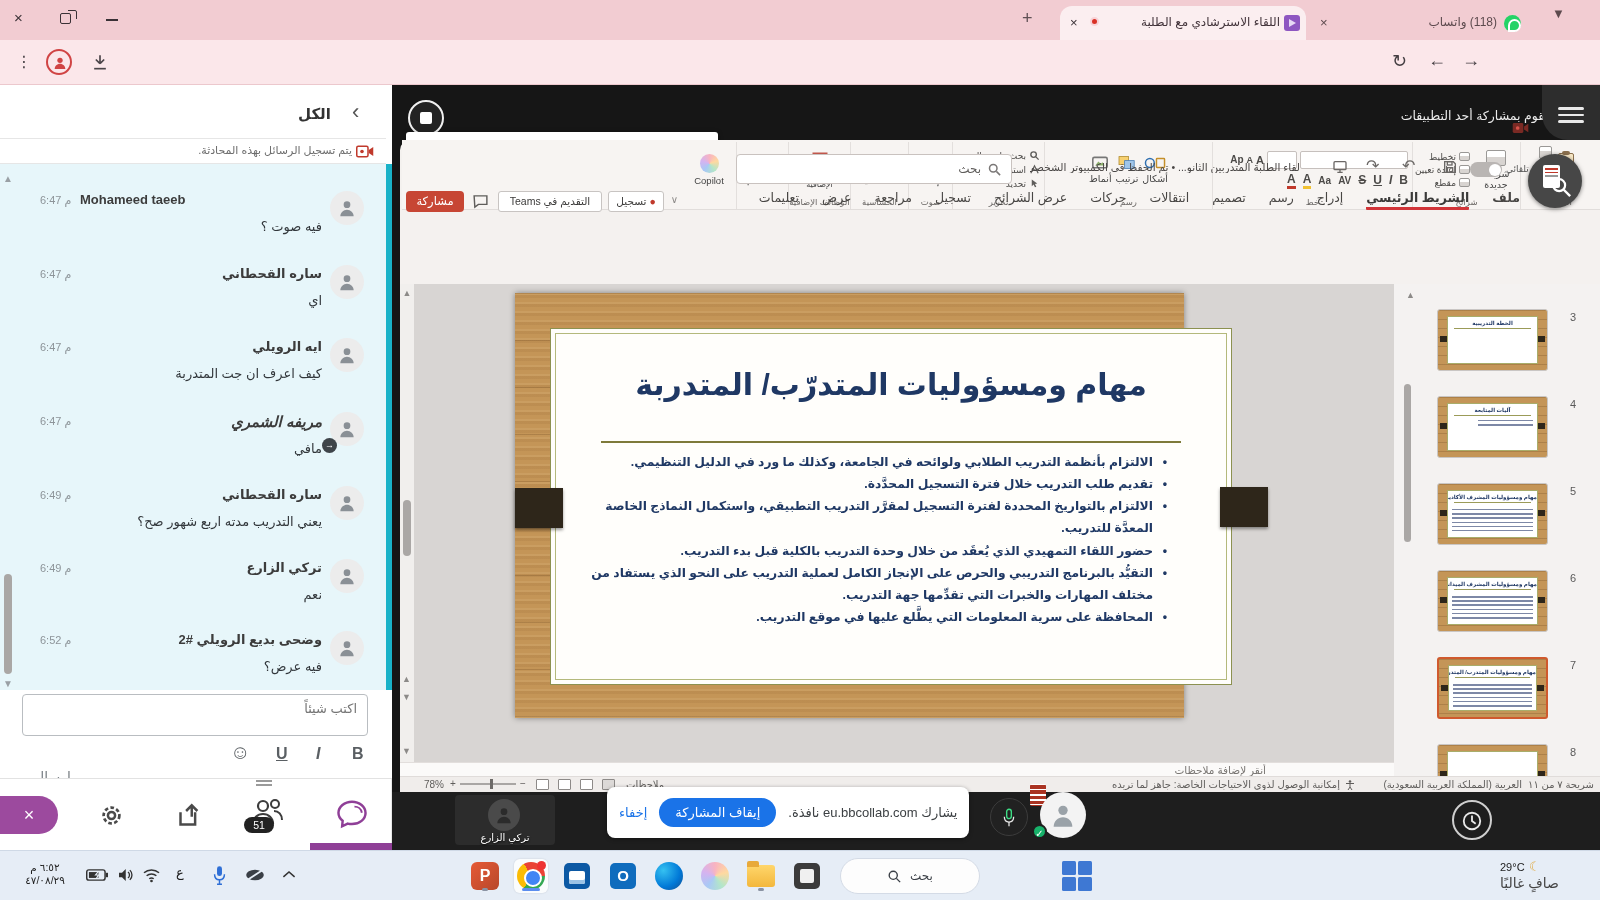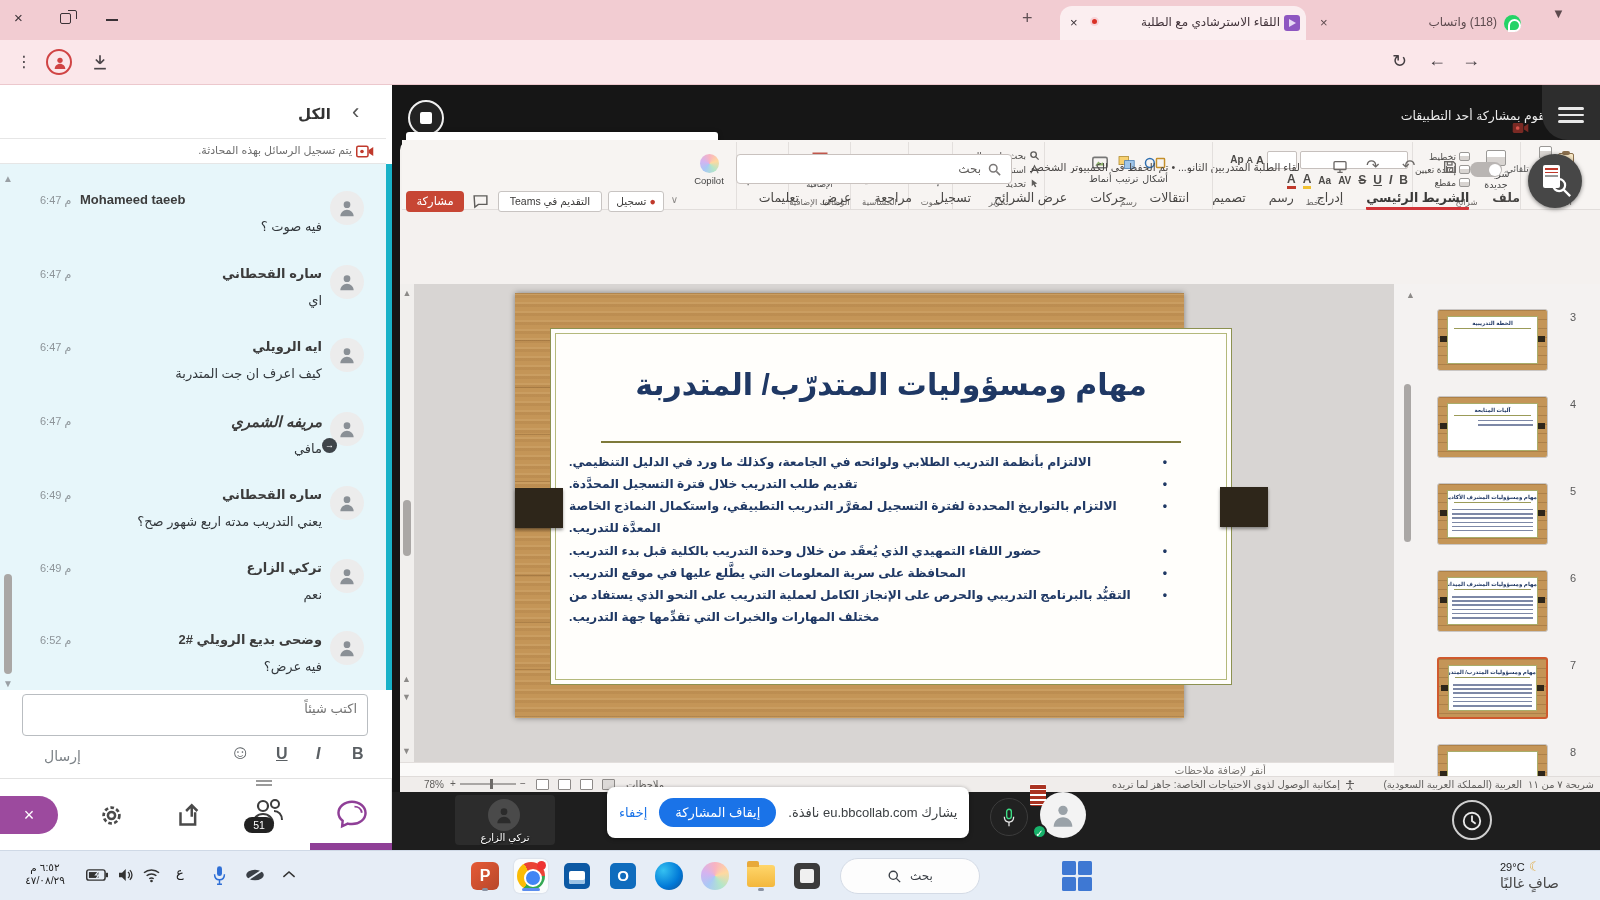--- a/index.html
+++ b/index.html
@@ -92,21 +92,21 @@
            background-color:#c49557;
            background-image:repeating-linear-gradient(180deg, rgba(90,55,20,.22) 0 1px, transparent 1px 47px),
                             repeating-linear-gradient(180deg, rgba(255,231,185,.10) 0 2px, rgba(135,88,40,.12) 2px 5px, transparent 5px 9px);
            box-shadow:0 0 6px rgba(0,0,0,.4); }
   #whitebox { left:35px; top:35px; width:682px; height:357px; background:#fffefb; border:1px solid #8c9150;
               box-shadow:inset 0 0 0 4px #fffefb, inset 0 0 0 5px #b4b97c; }
   .sidetab { width:48px; height:40px; background:#2e261a; box-shadow:0 2px 3px rgba(0,0,0,.4); }
   .slide-title { font-size:30px; font-weight:bold; color:#1f3864; text-align:center; }
   .sep { height:2px; background:#7e7a3a; }
   .bullets { font-size:12.3px; font-weight:bold; color:#1f3864; line-height:1.8; }
-  .bullets div { position:relative; padding-right:16px; text-align:left; }
+  .bullets div { position:relative; padding-right:16px; text-align:right; }
   .bullets div::before { content:"•"; position:absolute; right:2px; top:0; }
   .vsb { background:#f1efed; }
   .vsb-thumb { background:#aaa7a5; border-radius:4px; }
   .scroll-glyph { color:#8c8a88; font-size:9px; line-height:10px; text-align:center; }
 
   
   #thumbs { left:1394px; top:284px; width:206px; height:492px; background:#f4f2f1; }
   .thumb { left:43px; width:111px; height:62px; border:1px solid #c9c6c4; border-radius:3px;
            background-color:#c49557;
            background-image:repeating-linear-gradient(180deg, rgba(90,55,20,.22) 0 1px, transparent 1px 9px); }
@@ -340,21 +340,21 @@
         <div class="abs msg-text" style="left:40px;top:495px;width:282px;text-align:right;">فيه عرض؟</div>
       </div>
     </div>
     <div class="abs teal-edge" style="left:386px;top:79px;width:6px;height:526px;"></div>
 
     <textarea class="abs chat-input" style="left: 22px; top: 609px;" placeholder="اكتب شيئاً"></textarea>
     <div class="abs fmt" style="left:352px;top:660px;">B</div>
     <div class="abs fmt" style="left:316px;top:660px;font-style:italic;">I</div>
     <div class="abs fmt" style="left:276px;top:660px;text-decoration:underline;">U</div>
     <div class="abs" style="left:230px;top:656px;font-size:20px;color:#5a5f63;">☺</div>
-    <div class="abs send" style="left:34px;top:663px;margin-left:10px;">إرسال</div>
+    <div class="abs send" style="left:34px;top:684px;">إرسال</div>
 
     <div class="abs" style="left:0;top:693px;width:392px;height:72px;background:#fff;border-top:1px solid #e2e2e2;">
       <div class="abs" style="left:256px;top:1px;width:16px;height:6px;border-top:2px solid #9a9a9a;border-bottom:2px solid #9a9a9a;"></div>
       <div class="abs pill-x" style="left:0;top:17px;width:58px;height:38px;font-size:18px;text-align:center;line-height:38px;">×</div>
       <svg class="abs" style="left:98px;top:23px;" width="27" height="27" viewBox="0 0 24 24">
           <circle cx="12" cy="12" r="7" fill="none" stroke="#4a4a4a" stroke-width="2.4" stroke-dasharray="3.2 2.1"></circle>
           <circle cx="12" cy="12" r="3.2" fill="none" stroke="#4a4a4a" stroke-width="2.2"></circle>
         </svg>
       <svg class="abs" style="left:176px;top:23px;" width="27" height="27" viewBox="0 0 24 24">
           <path d="M4 9v11h13V9" fill="none" stroke="#4a4a4a" stroke-width="2.2"></path>
@@ -664,22 +664,22 @@
 
       <div id="slide" class="abs">
         <div id="whitebox" class="abs">
           <div class="abs slide-title" style="left:40px;top:38px;width:600px;">مهام ومسؤوليات المتدرّب/ المتدربة</div>
           <div class="abs sep" style="left:50px;top:112px;width:580px;"></div>
           <div class="abs bullets" style="left:18px;top:122px;width:600px;">
             <div>الالتزام بأنظمة التدريب الطلابي ولوائحه في الجامعة، وكذلك ما ورد في الدليل التنظيمي.</div>
             <div>تقديم طلب التدريب خلال فترة التسجيل المحدَّدة.</div>
             <div>الالتزام بالتواريخ المحددة لفترة التسجيل لمقرَّر التدريب التطبيقي، واستكمال النماذج الخاصة المعدَّة للتدريب.</div>
             <div>حضور اللقاء التمهيدي الذي يُعقَد من خلال وحدة التدريب بالكلية قبل بدء التدريب.</div>
+            <div>التقيُّد بالبرنامج التدريبي والحرص على الإنجاز الكامل لعملية التدريب على النحو الذي يستفاد من مختلف المهارات والخبرات التي تقدِّمها جهة التدريب.</div>
             <div>المحافظة على سرية المعلومات التي يطَّلع عليها في موقع التدريب.</div>
-            <div>التقيُّد بالبرنامج التدريبي والحرص على الإنجاز الكامل لعملية التدريب على النحو الذي يستفاد من مختلف المهارات والخبرات التي تقدِّمها جهة التدريب.</div>
           </div>
         </div>
         <div class="abs sidetab" style="left:0;top:195px;"></div>
         <div class="abs sidetab" style="left:705px;top:194px;"></div>
       </div>
     </div>
 
     <div id="thumbs" class="abs" style="left:994px;top:144px;width:206px;height:492px;">
       <div class="abs scroll-glyph" style="left:12px;top:6px;">▲</div>
       <div class="abs vsb-thumb" style="left:10px;top:100px;width:7px;height:158px;"></div>

